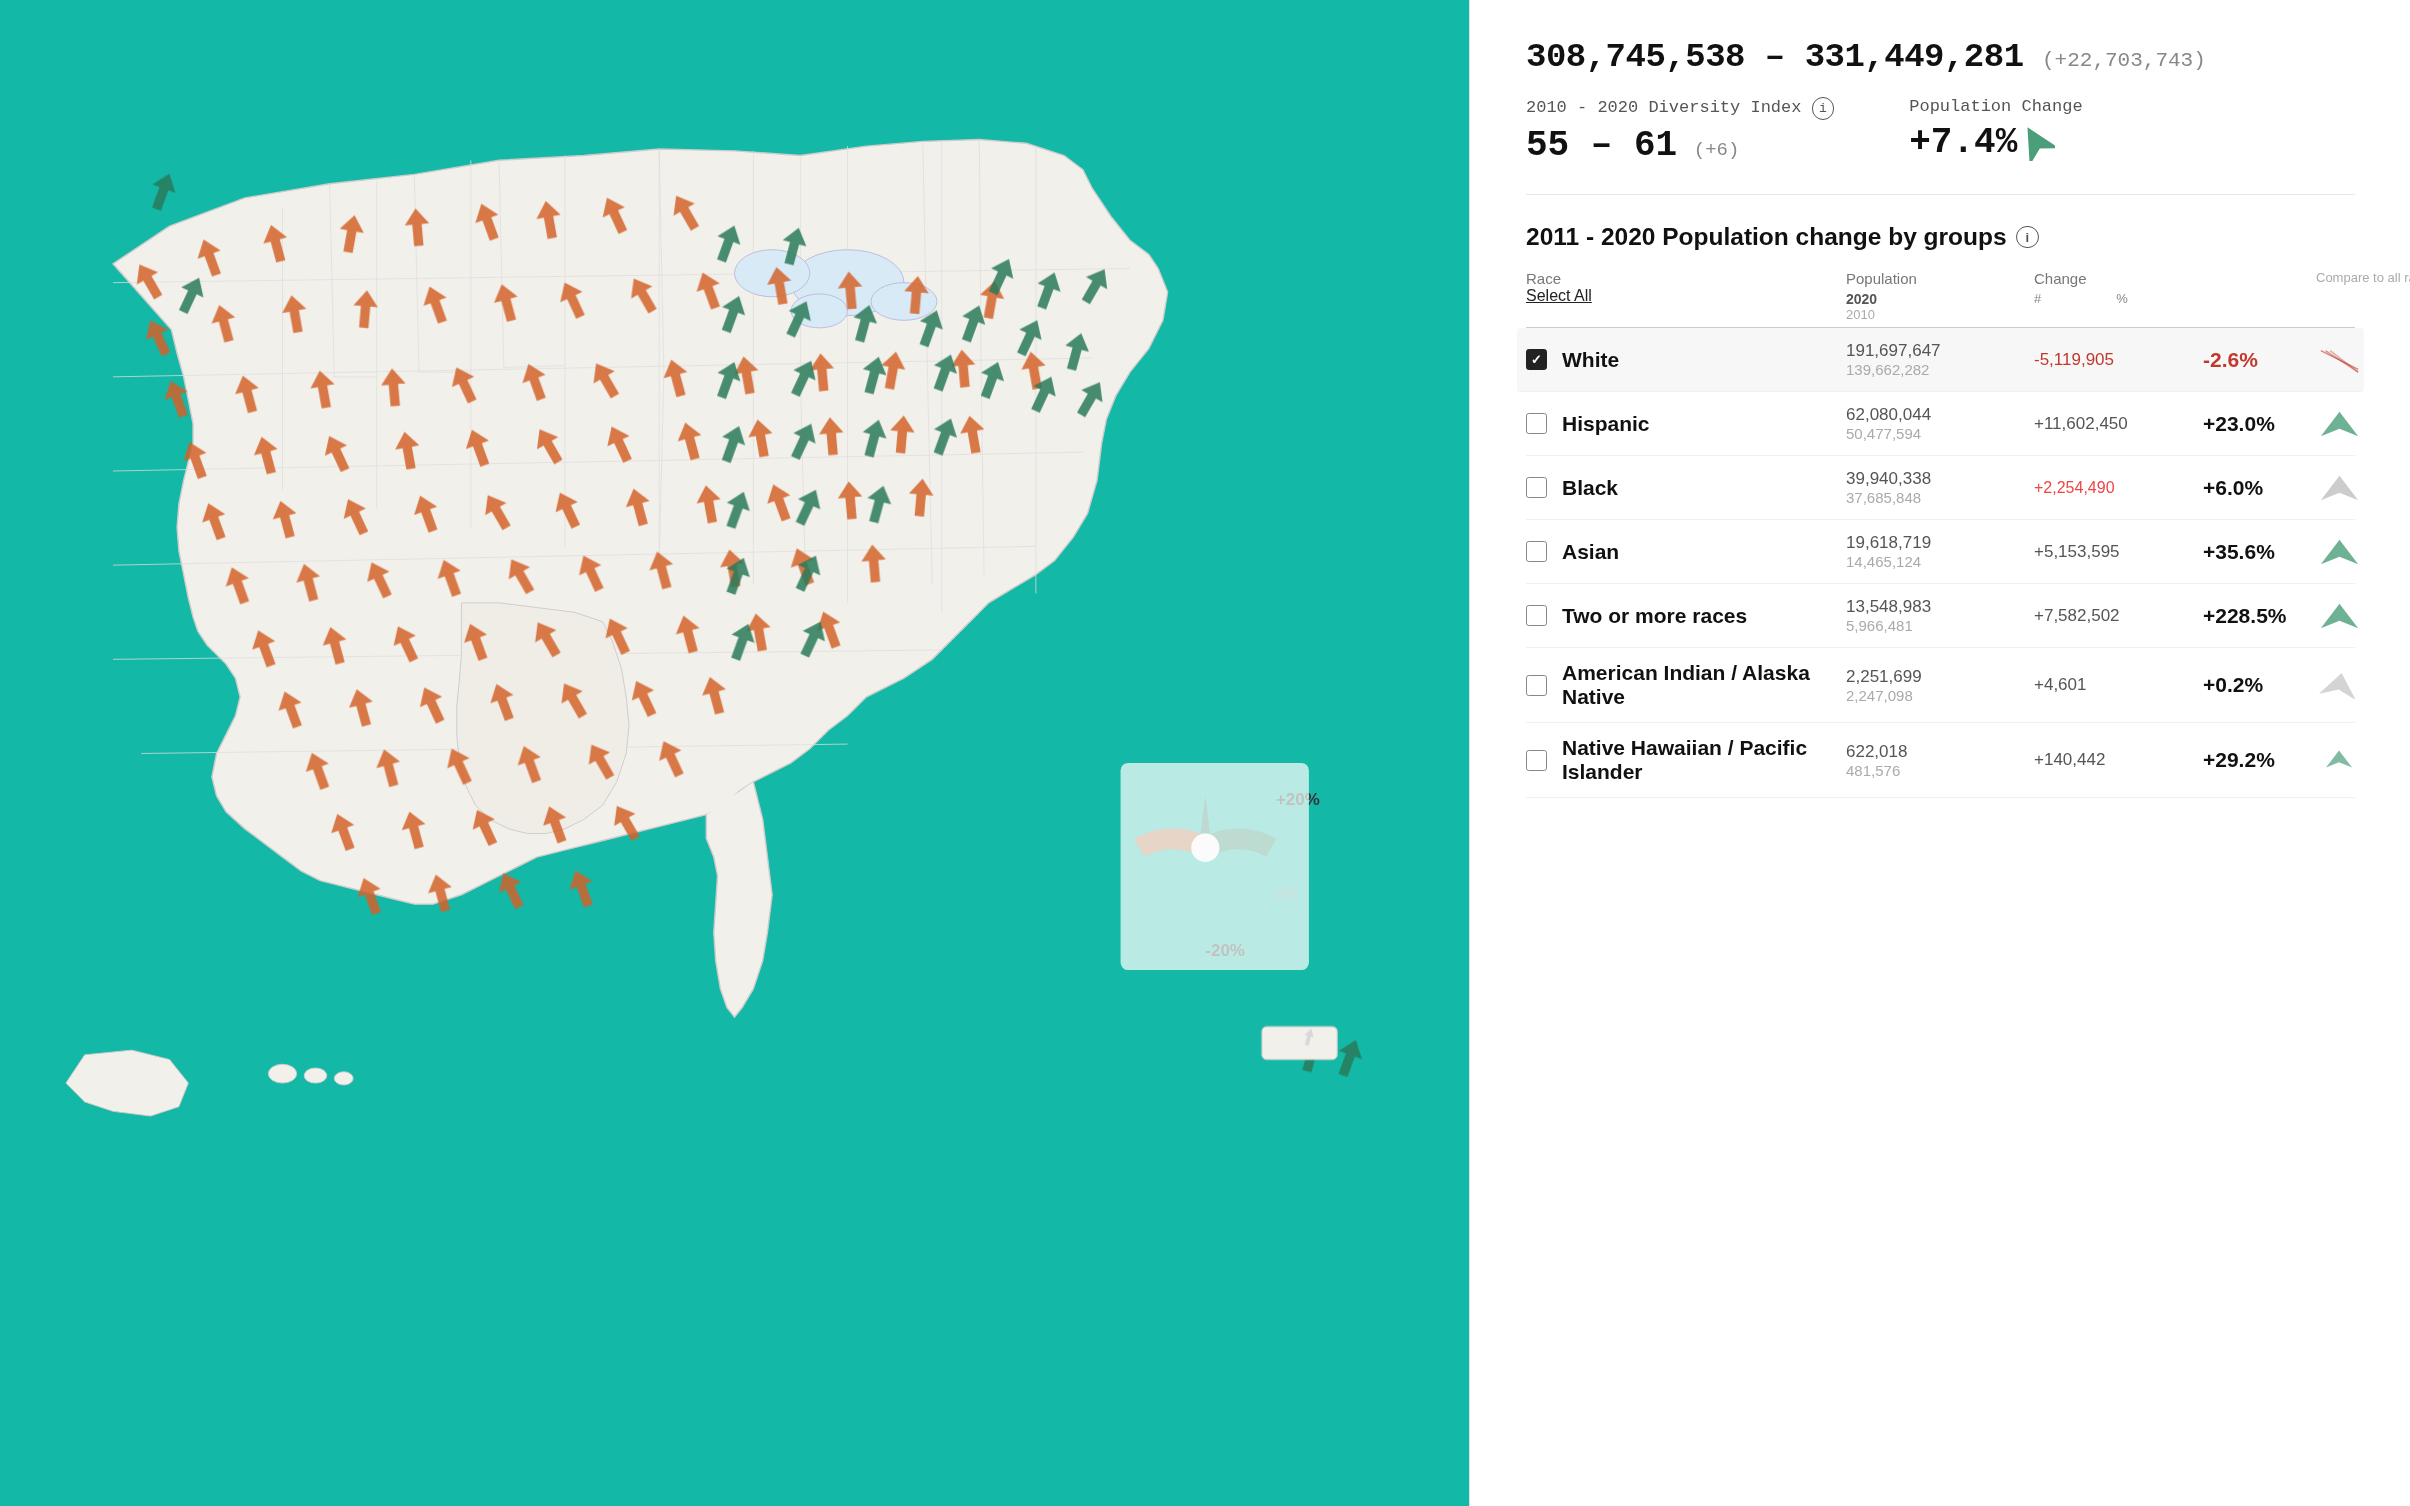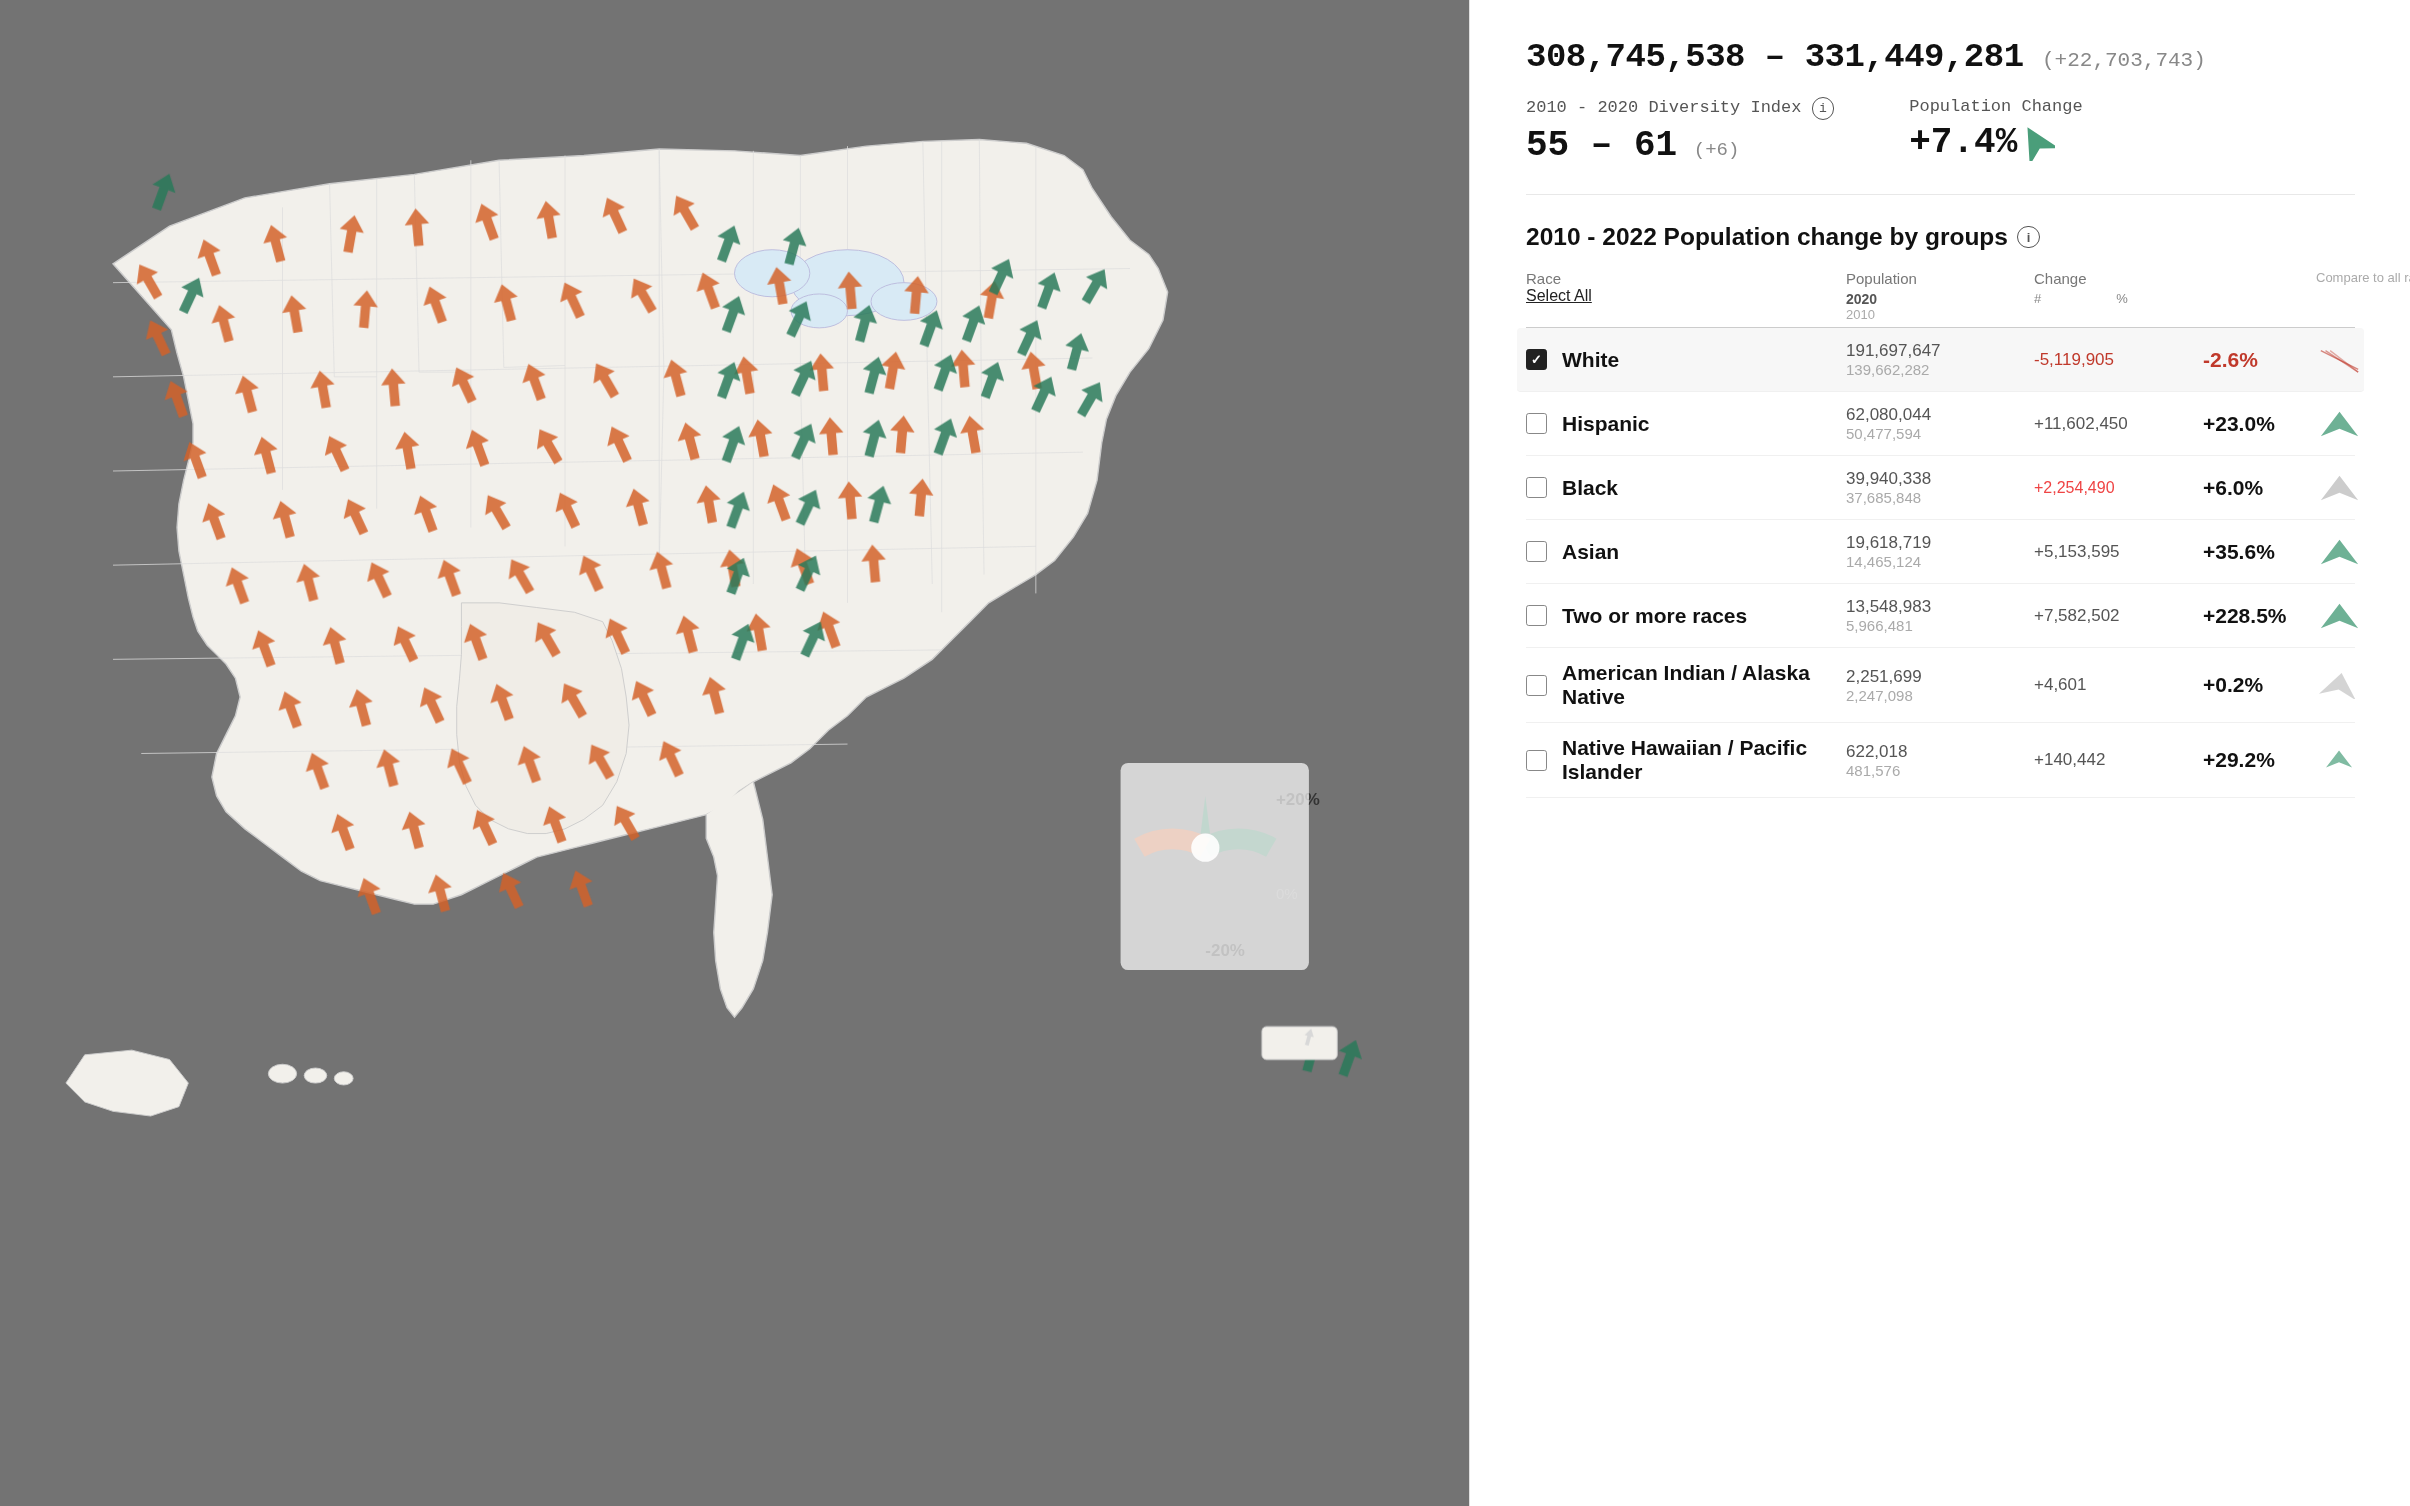--- a/index.html
+++ b/index.html
@@ -7,21 +7,21 @@
       font-family: -apple-system, BlinkMacSystemFont, 'Segoe UI', Arial, sans-serif;
       background: #fff;
       display: flex;
       width: 2411px;
       height: 1507px;
       overflow: hidden;
     }
     #map-panel {
       width: 1469px;
       height: 1507px;
-      background: #737373;
+      background: #14b8a6;
       position: relative;
       overflow: hidden;
     }
     #map-svg {
       width: 100%;
       height: 100%;
     }
     #right-panel {
       width: 942px;
       height: 1507px;
@@ -464,21 +464,21 @@
           <svg width="38" height="38" viewBox="0 0 40 40">
             <polygon points="20,2 38,38 20,28 2,38" fill="#4a9e7a" transform="rotate(-30,20,20)"></polygon>
           </svg>
         </div>
       </div>
     </div>
   </div>
 
   <div>
     <div class="section-title">
-      <span>2010 - 2022 Population change by groups</span>
+      <span>2011 - 2020 Population change by groups</span>
       <span class="info-icon">i</span>
     </div>
 
     <div class="table-header">
       <div>
         <div class="col-label">Race</div>
         <div>
           <span class="select-all">Select All</span>
         </div>
       </div>

